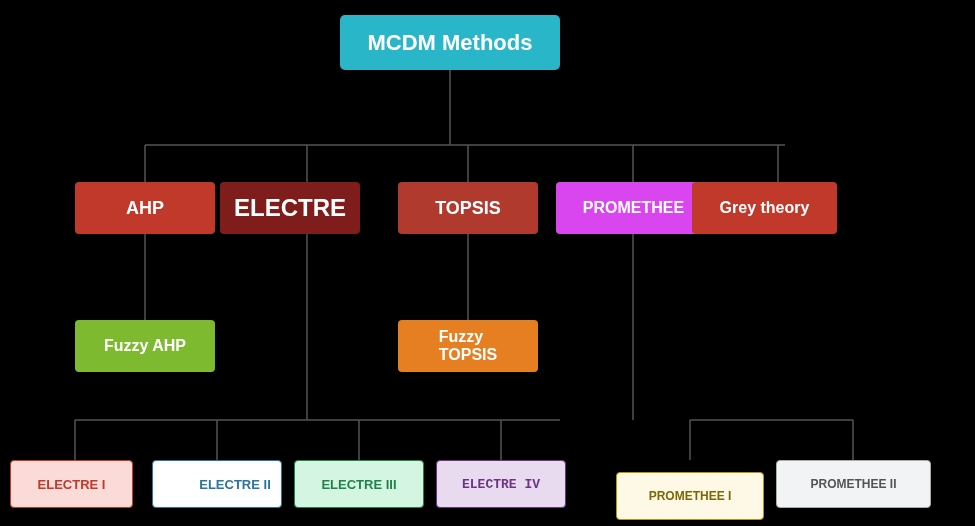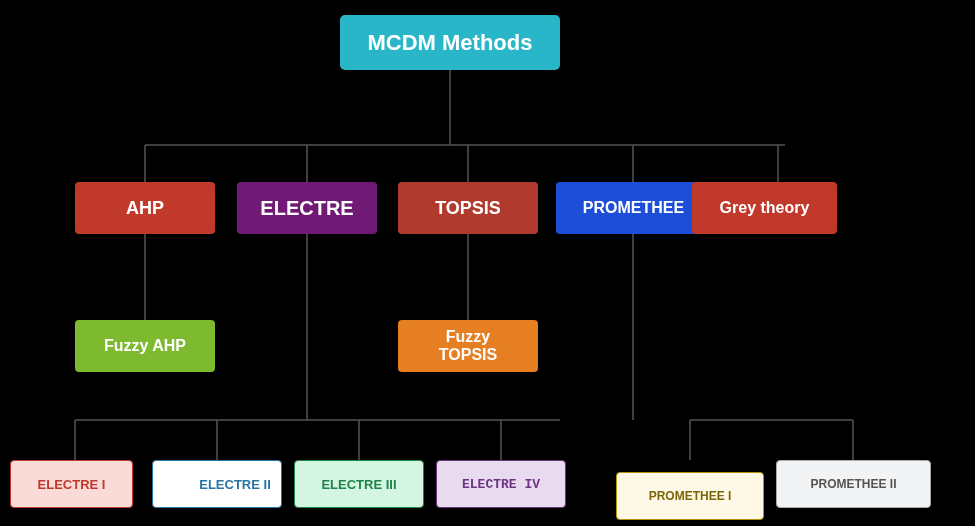--- a/index.html
+++ b/index.html
@@ -12,21 +12,20 @@
       position: relative;
     }
 
     .node {
       position: absolute;
       display: flex;
       align-items: center;
       justify-content: center;
       font-weight: bold;
       color: #fff;
-      text-align: center;
       border-radius: 4px;
     }
 
     
     .connectors {
       position: absolute;
       top: 0; left: 0;
       width: 975px;
       height: 526px;
       pointer-events: none;
@@ -69,27 +68,27 @@
   <line x1="853" y1="420" x2="853" y2="460"></line>
 </svg>
 
 <div class="node" style="left:340px;top:15px;width:220px;height:55px;background:#29b6c8;font-size:22px;border-radius:5px;">
   <span>MCDM Methods</span>
 </div>
 
 <div class="node" style="left:75px;top:182px;width:140px;height:52px;background:#c0392b;font-size:18px;">
   <span>AHP</span>
 </div>
-<div class="node" style="left:237px;top:182px;width:140px;height:52px;background:#701a75;font-size:20px;">
+<div class="node" style="left:220px;top:182px;width:140px;height:52px;background:#7f1d1d;font-size:24px;">
   <span>ELECTRE</span>
 </div>
 <div class="node" style="left:398px;top:182px;width:140px;height:52px;background:#b03a2e;font-size:18px;">
   <span>TOPSIS</span>
 </div>
-<div class="node" style="left:556px;top:182px;width:155px;height:52px;background:#1d4ed8;font-size:16px;">
+<div class="node" style="left:556px;top:182px;width:155px;height:52px;background:#d946ef;font-size:16px;">
   <span>PROMETHEE</span>
 </div>
 <div class="node" style="left:692px;top:182px;width:145px;height:52px;background:#c0392b;font-size:16px;">
   <span>Grey theory</span>
 </div>
 
 <div class="node" style="left:75px;top:320px;width:140px;height:52px;background:#7dba2f;font-size:16px;">
   <span>Fuzzy AHP</span>
 </div>
 <div class="node" style="left:398px;top:320px;width:140px;height:52px;background:#e67e22;font-size:16px;white-space:pre-line;">

